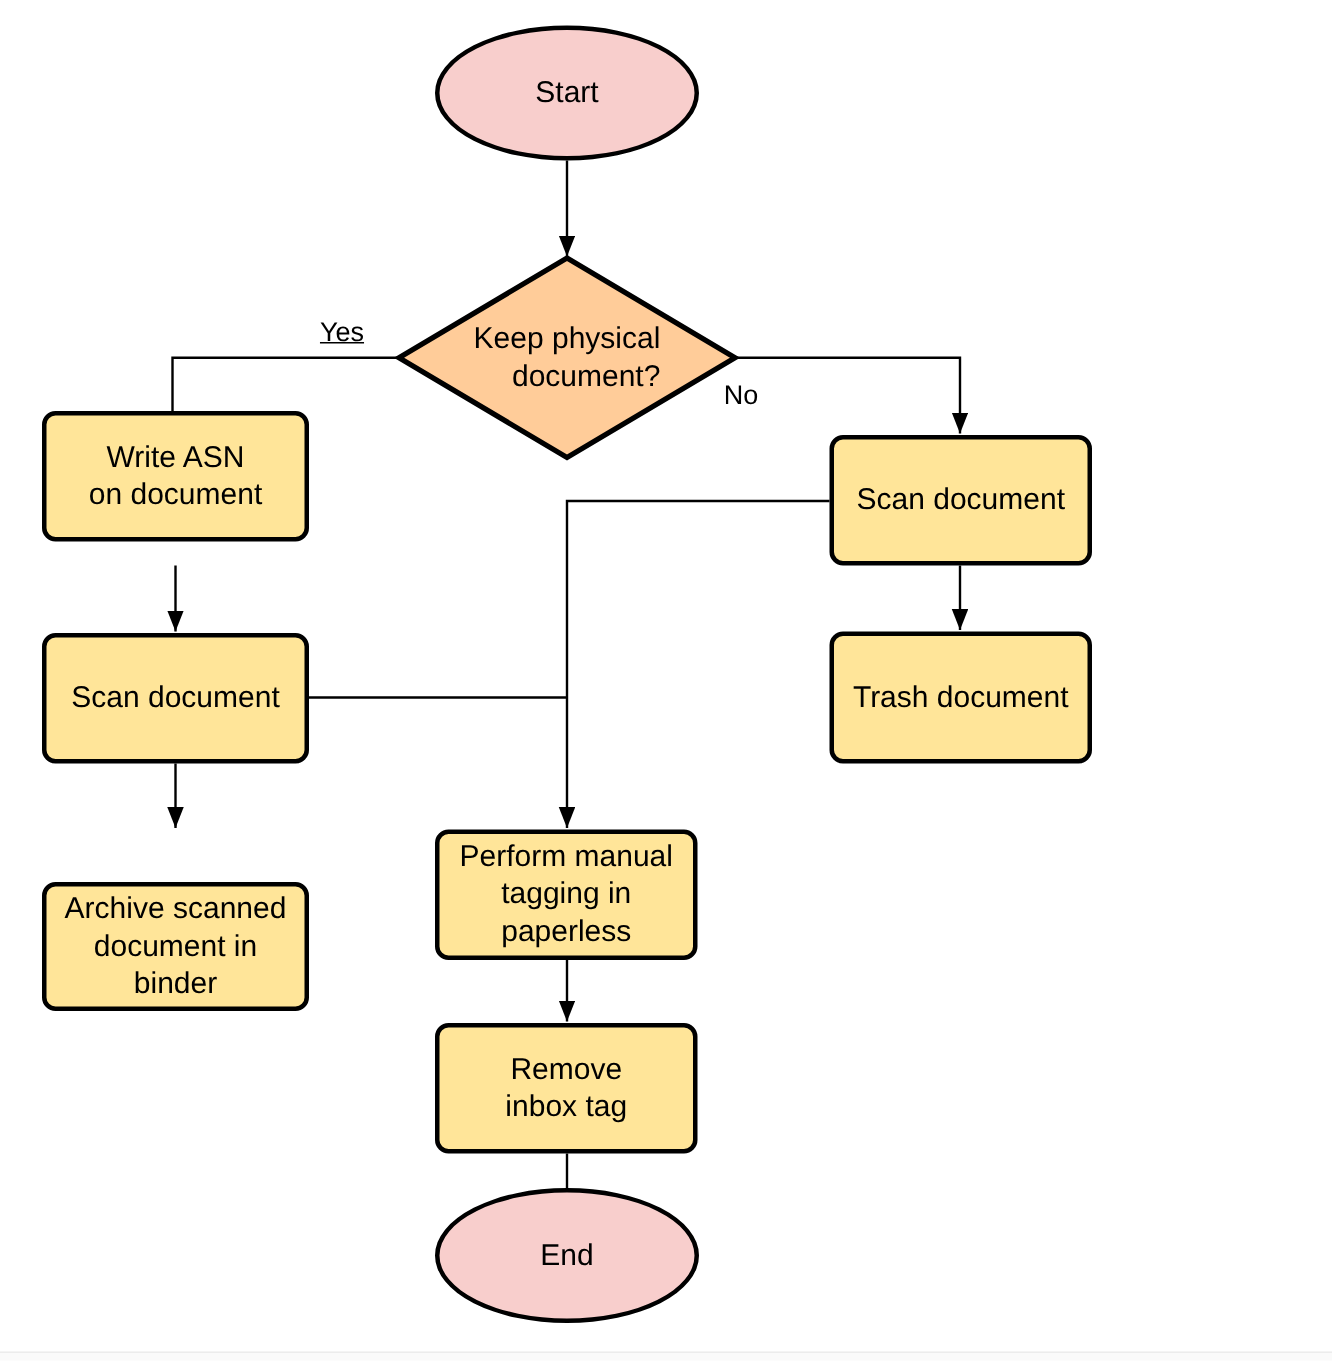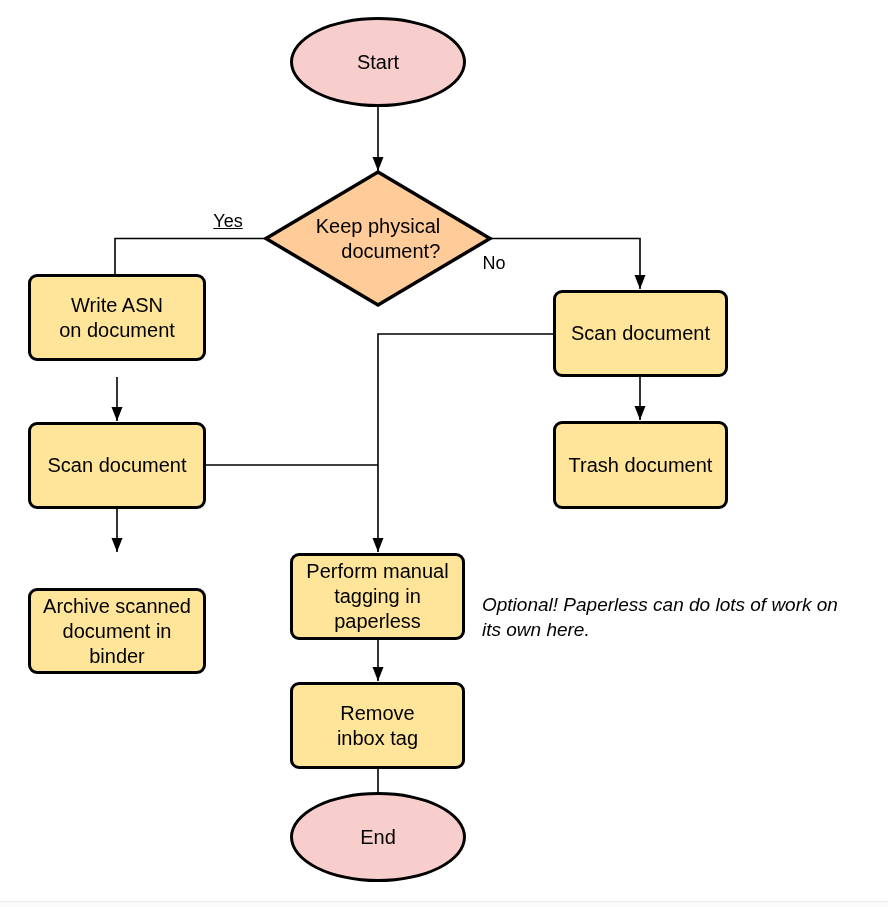--- a/index.html
+++ b/index.html
@@ -98,22 +98,20 @@
   <div class="node process" style="left:28px; top:553px; width:178px; height:86px;margin-top:35px;">Archive scanned
 document in
 binder</div>
 
   <div class="node process" style="left:553px; top:290px; width:175px; height:87px;">Scan document</div>
   <div class="node process" style="left:553px; top:421px; width:175px; height:88px;">Trash document</div>
 
   <div class="node process" style="left:290px; top:553px; width:175px; height:87px;">Perform manual
 tagging in
 paperless</div>
-  <div class="note" style="left:482px; top:593px; width:404px;">Optional! Paperless can do lots of work on
-its own here.</div>
   <div class="node process" style="left:290px; top:682px; width:175px; height:87px;">Remove
 inbox tag</div>
 
   <div class="node terminal" style="left:290px; top:792px; width:176px; height:90px;">End</div>
 
   <div class="bottom-edge"></div>
 
 </div>
 
 </body></html>

